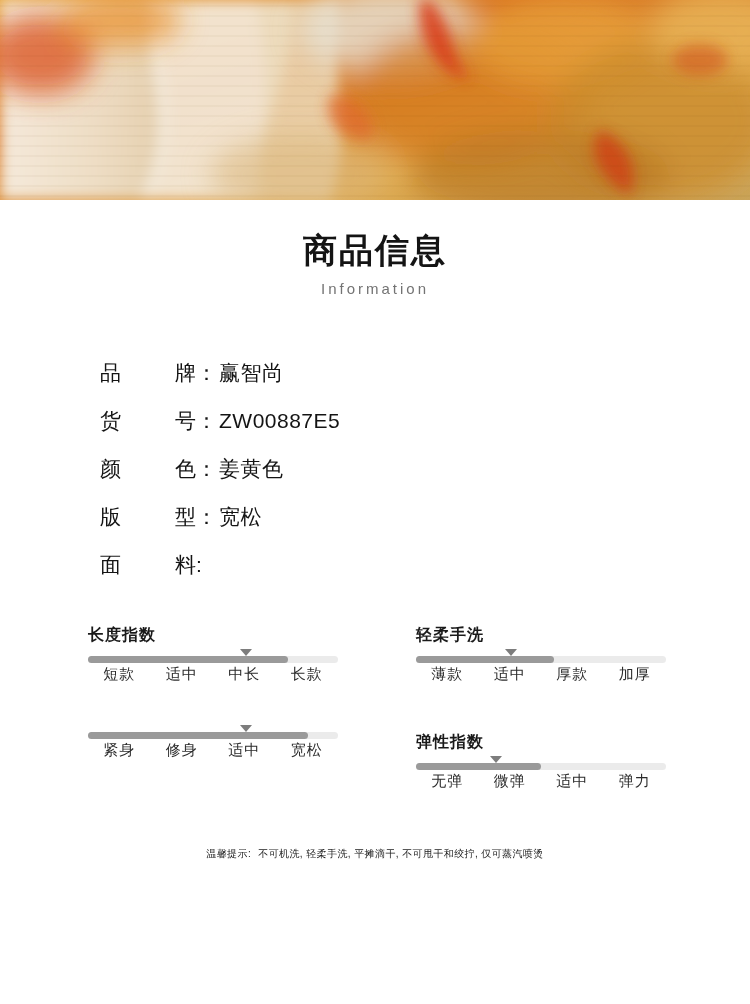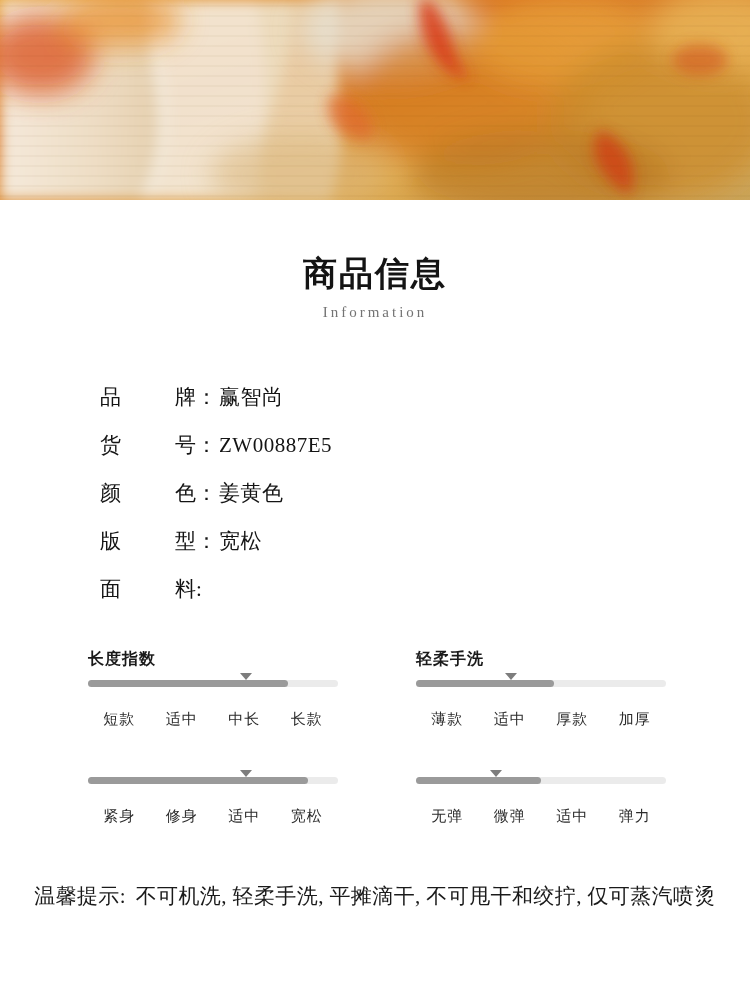--- a/index.html
+++ b/index.html
@@ -21,22 +21,21 @@
     position: relative;
     width: 750px;
     height: 200px;
     overflow: hidden;
     background: #e8c98f;
   }
   .hero svg { display: block; width: 750px; height: 200px; }
 
   
   .info-section {
-    padding-top: 52px;
-    font-family: Liberation Serif, serif;
+    padding-top: 28px;
   }
   .title-block {
     text-align: center;
   }
   .title-cn {
     font-size: 34px;
     font-weight: bold;
     letter-spacing: 2px;
     color: #141414;
     margin: 0;
@@ -112,35 +111,35 @@
     position: absolute;
     top: -7px;
     width: 0; height: 0;
     border-left: 6px solid transparent;
     border-right: 6px solid transparent;
     border-top: 7px solid #7d7d7d;
     transform: translateX(-6px);
   }
   .meter-labels {
     display: flex;
-    margin-top: 23px;
+    margin-top: 2px;
   }
   .meter-labels span {
     flex: 1;
     text-align: center;
     font-size: 15px;
     color: #2b2b2b;
     letter-spacing: 1px;
   }
 
   
   .tip {
     margin-top: 56px;
     text-align: center;
-    font-size: 21px;
+    font-size: 10px;
     color: #1a1a1a;
     letter-spacing: 0.4px;
   }
   .tip .tip-label { margin-right: 4px; }
 </style>
 </head>
 <body>
 
 <div class="hero">
   <svg viewBox="0 0 750 200" preserveAspectRatio="none">
@@ -315,20 +314,21 @@
       </div>
       <div class="meter-labels">
         <span>紧身</span>
         <span>修身</span>
         <span>适中</span>
         <span>宽松</span>
       </div>
     </div>
 
     <div class="meter right">
+      <div class="meter-title">弹性指数</div>
       <div class="meter-bar">
         <div class="meter-fill" id="fill-3" style="left: 0%; width: 50%;"></div>
         <div class="meter-pointer" id="ptr-3" style="left: 32%;"></div>
       </div>
       <div class="meter-labels">
         <span>无弹</span>
         <span>微弹</span>
         <span>适中</span>
         <span>弹力</span>
       </div>

